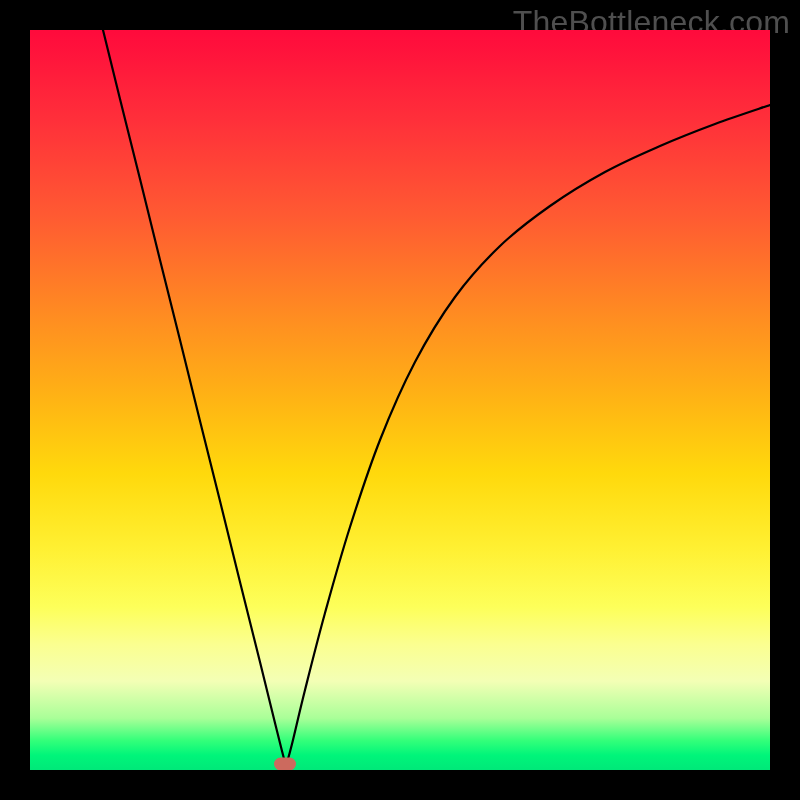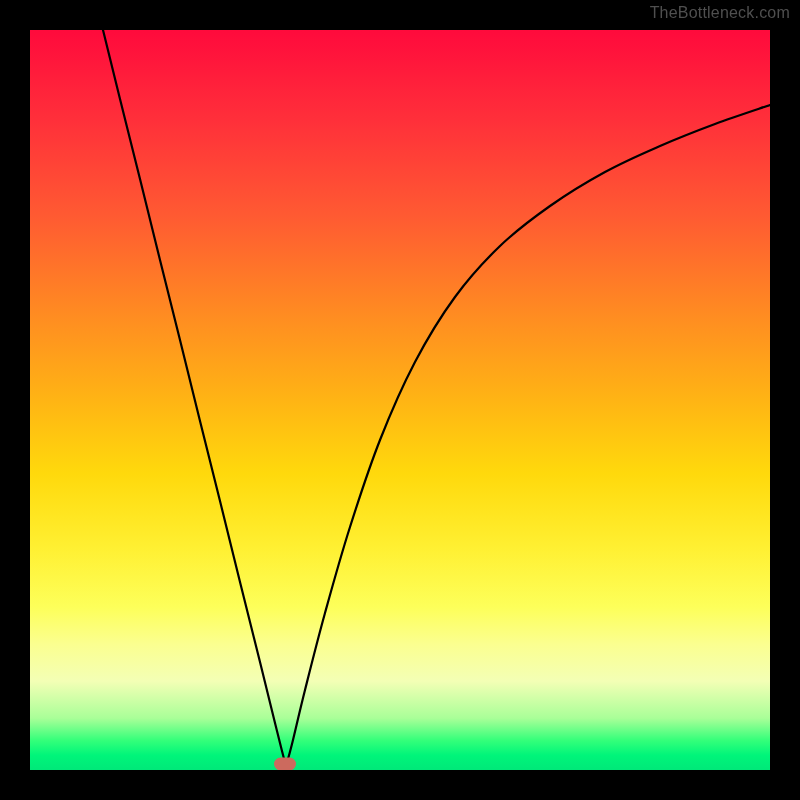--- a/index.html
+++ b/index.html
@@ -48,21 +48,21 @@
     border-radius: 7px;
     transform: translate(-50%, -50%);
     pointer-events: none;
   }
 
   .watermark {
     position: absolute;
     top: 4px;
     right: 10px;
     color: #4f4f4f;
-    font-size: 16px;
+    font-size: 32px;
     font-weight: 500;
     letter-spacing: 0.2px;
     user-select: none;
   }
 </style>
 </head>
 <body>
 
 <div class="watermark">TheBottleneck.com</div>
 

